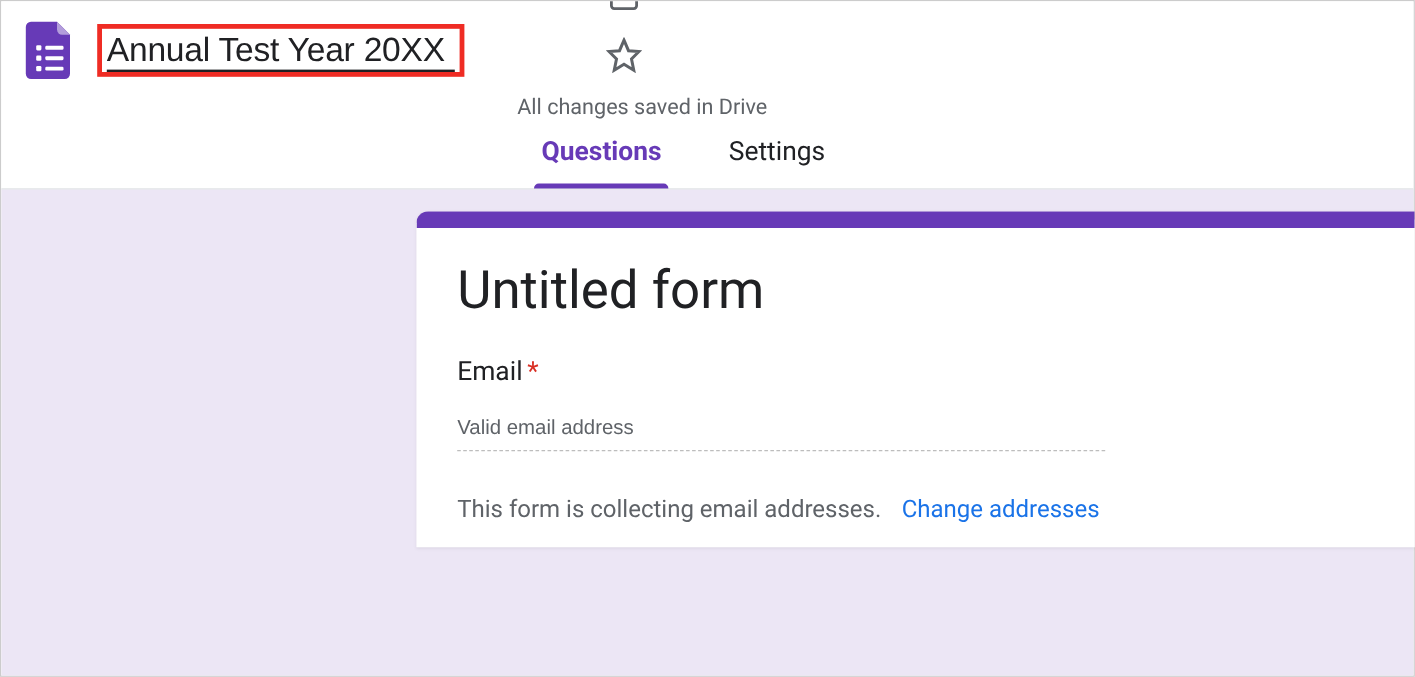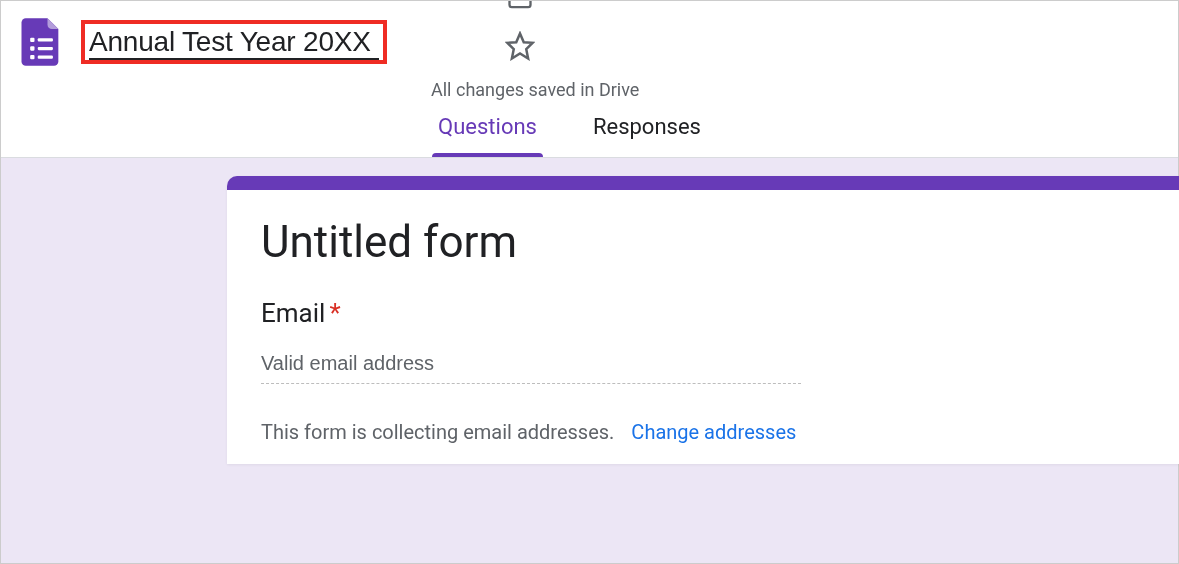--- a/index.html
+++ b/index.html
@@ -64,42 +64,42 @@
     }
     .tab {
       font-size: 22px;
       color: #202124;
       padding-bottom: 18px;
       cursor: pointer;
       position: relative;
     }
     .tab.active {
       color: #673ab7;
-      font-weight: 400;
+      font-weight: 700;
     }
     .tab.active::after {
       content: '';
       position: absolute;
       bottom: 0;
       left: -6px;
       right: -6px;
       height: 4px;
       background: #673ab7;
       border-radius: 4px 4px 0 0;
     }
     .canvas {
       background: #ece6f5;
       width: 100%;
       height: calc(564px - 82px - 75px);
       padding-top: 18px;
       display: flex;
       justify-content: center;
     }
     .card {
-      width: 952px;
+      width: 832px;
       margin-left: 346px;
       margin-right: 0;
       background: #fff;
       border-top: 14px solid #673ab7;
       border-radius: 10px 0 0 0;
       padding: 26px 34px 20px 34px;
       position: absolute;
       top: 176px;
       right: 0;
       box-shadow: 0 1px 3px rgba(0,0,0,0.06);
@@ -109,30 +109,30 @@
       color: #202124;
       font-weight: 400;
       margin-bottom: 30px;
     }
     .form-desc {
       font-size: 21px;
       color: #5f6368;
       margin-bottom: 32px;
     }
     .field-label {
-      font-size: 26px;
+      font-size: 22px;
       color: #202124;
       margin-bottom: 22px;
     }
     .req { color: #d93025; margin-left: 4px; }
     .email-input {
       width: 540px;
       border: none;
       border-bottom: 1px dashed #bdbdbd;
-      font-size: 20px;
+      font-size: 17px;
       color: #5f6368;
       padding: 2px 0 8px 0;
       outline: none;
       background: transparent;
       margin-bottom: 36px;
     }
     .email-input::placeholder { color: #5f6368; }
     .collect-row {
       font-size: 20px;
       color: #5f6368;
@@ -175,21 +175,21 @@
       <svg width="30" height="30" viewBox="0 0 24 24" fill="none" stroke="#5f6368" stroke-width="2">
         <polygon points="12 2 15 9 22 9.5 17 14.5 18.5 22 12 18 5.5 22 7 14.5 2 9.5 9 9"></polygon>
       </svg>
     </span>
     <span class="saved-text">All changes saved in Drive</span>
   </div>
 </div>
 
 <div class="tabs">
   <div class="tab active">Questions</div>
-  <div class="tab">Responses</div>
+  <div class="tab">Settings</div>
 </div>
 
 <div class="canvas">
   <div class="card">
     <div class="form-title">Untitled form</div>
 
     <div class="field-label">
       <span>Email</span><span class="req">*</span>
     </div>
     <input class="email-input" placeholder="Valid email address" style="">

